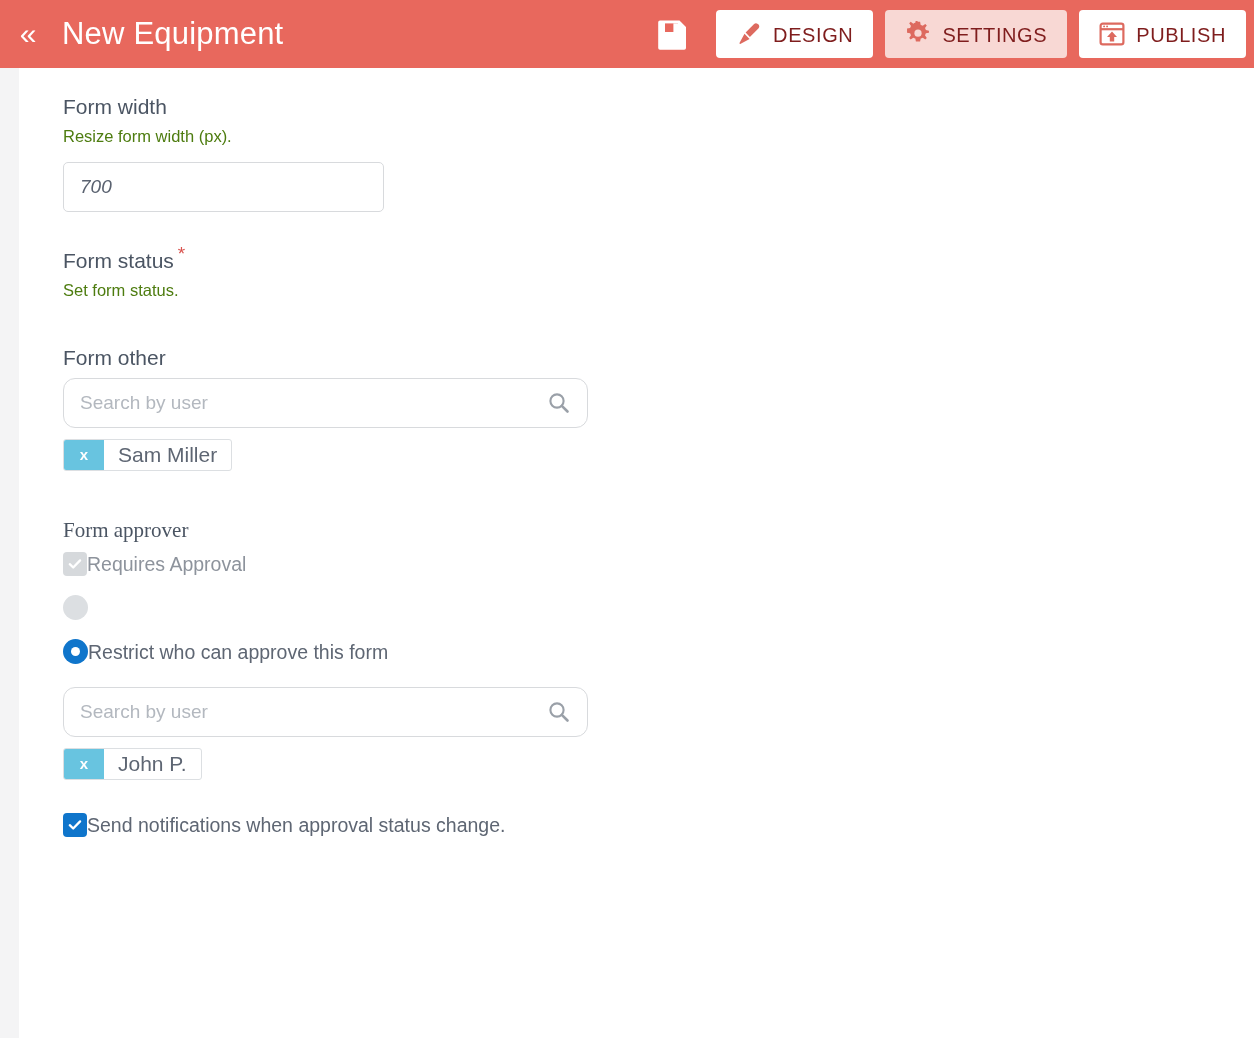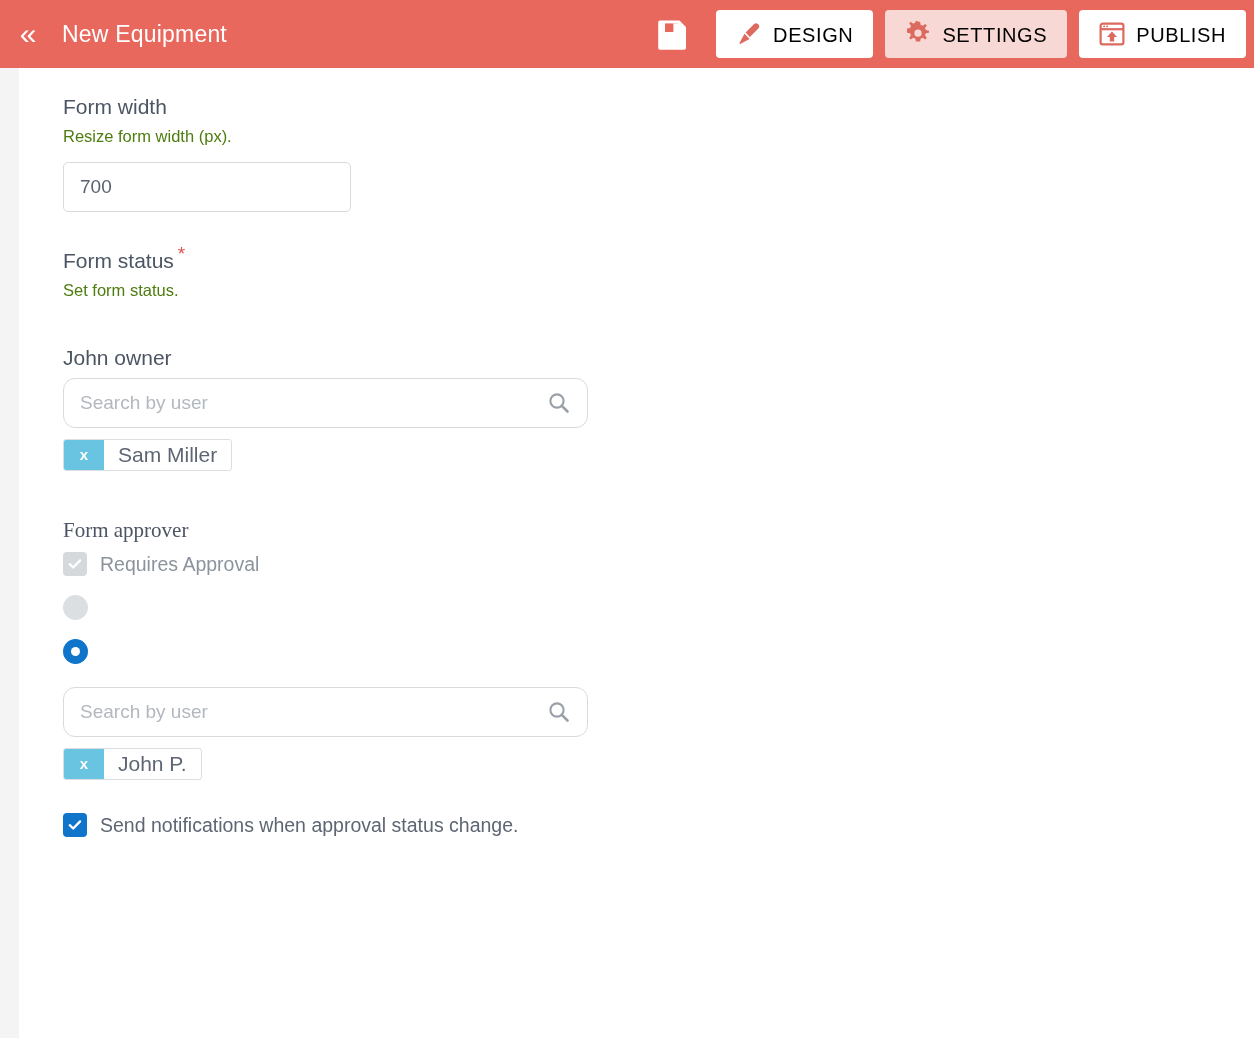--- a/index.html
+++ b/index.html
@@ -25,21 +25,21 @@
     width: 56px; height: 68px;
     display: flex; align-items: center; justify-content: center;
     color: #ffffff;
     font-size: 30px;
     line-height: 1;
     cursor: pointer;
     user-select: none;
   }
   .app-title {
     color: #ffffff;
-    font-size: 23px;
+    font-size: 31px;
     font-weight: 400;
     letter-spacing: 0.2px;
     white-space: nowrap;
     margin-left: 6px;
   }
   .topbar-spacer { flex: 1 1 auto; }
 
   .save-icon-wrap {
     width: 56px; height: 68px;
     display: flex; align-items: center; justify-content: center;
@@ -47,21 +47,21 @@
     margin-right: 16px;
   }
 
   .nav-btns { display: flex; align-items: center; gap: 12px; }
   .nav-btn {
     height: 48px;
     display: flex; align-items: center; gap: 11px;
     padding: 0 20px;
     border-radius: 4px;
     background: #ffffff;
-    color: #000000;
+    color: #7f1d1d;
     font-size: 20px;
     letter-spacing: 0.6px;
     cursor: pointer;
     white-space: nowrap;
   }
   .nav-btn.active { background: #f8d8d4; }
   .nav-btn .lbl { line-height: 1; position: relative; top: 1px; }
 
   
   .page {
@@ -108,21 +108,21 @@
     height: 50px;
     border: 1px solid #d8dadd;
     border-radius: 5px;
     background: #ffffff;
     font-size: 19px;
     color: #5a6270;
     padding: 0 16px;
     display: flex;
     align-items: center;
   }
-  .txt-input { width: 288px; }
+  .txt-input { width: 321px; font-style: italic; }
   .sel-input { width: 300px; justify-content: space-between; cursor: pointer; }
   .sel-caret { color: #6b7280; font-size: 13px; margin-left: 10px; }
   .search-wrap { position: relative; width: 525px; }
   .search-input { width: 100%; cursor: text; border-radius: 12px; }
   .search-input .ph { color: #b3b8bf; }
   .search-icon {
     position: absolute; right: 17px; top: 50%;
     transform: translateY(-50%);
     pointer-events: none;
   }
@@ -147,21 +147,20 @@
   .chip-label {
     display: flex; align-items: center;
     padding: 0 14px;
     font-size: 21px;
     color: #5e6673;
     white-space: nowrap;
   }
 
   .opt-row {
     display: flex; align-items: center;
-    gap: 13px;
     margin-bottom: 14px;
     min-height: 30px;
   }
   .opt-label {
     font-size: 19.5px;
     color: #5e6673;
     line-height: 1;
     position: relative;
     top: 1px;
   }
@@ -267,21 +266,21 @@
     <div class="fld">
       <div class="fld-title">
         <span>Form status</span><span class="req-star">*</span>
       </div>
       <div class="fld-help">Set form status.</div>
     </div>
 
     <div class="gap-md"></div>
 
     <div class="fld">
-      <div class="fld-title">John owner</div>
+      <div class="fld-title">Form other</div>
 
       <div class="search-wrap">
         <div class="search-input">
           <span class="ph">Search by user</span>
         </div>
         <svg class="search-icon" width="24" height="24" viewBox="0 0 24 24">
           <circle cx="10" cy="10" r="6.6" fill="none" stroke="#9aa0a8" stroke-width="2.1"></circle>
           <line x1="14.8" y1="14.8" x2="20.5" y2="20.5" stroke="#9aa0a8" stroke-width="2.6" stroke-linecap="round"></line>
         </svg>
       </div>
@@ -309,20 +308,21 @@
       </div>
 
       <div class="opt-row">
         <span class="radio off"></span>
       </div>
 
       <div class="opt-row">
         <span class="radio on">
             <span class="dot"></span>
           </span>
+        <span class="opt-label">Restrict who can approve this form</span>
       </div>
 
       <div style="height:6px;"></div>
 
       <div class="search-wrap">
         <div class="search-input">
           <span class="ph">Search by user</span>
         </div>
         <svg class="search-icon" width="24" height="24" viewBox="0 0 24 24">
           <circle cx="10" cy="10" r="6.6" fill="none" stroke="#9aa0a8" stroke-width="2.1"></circle>

